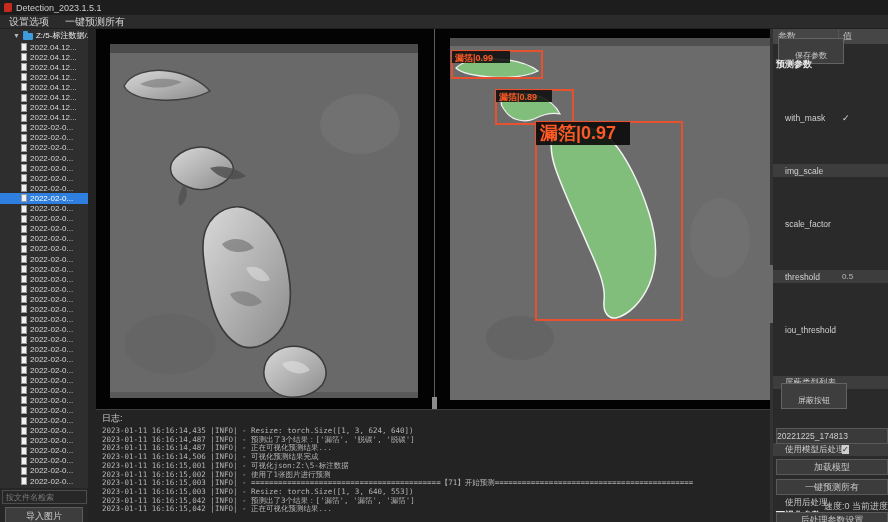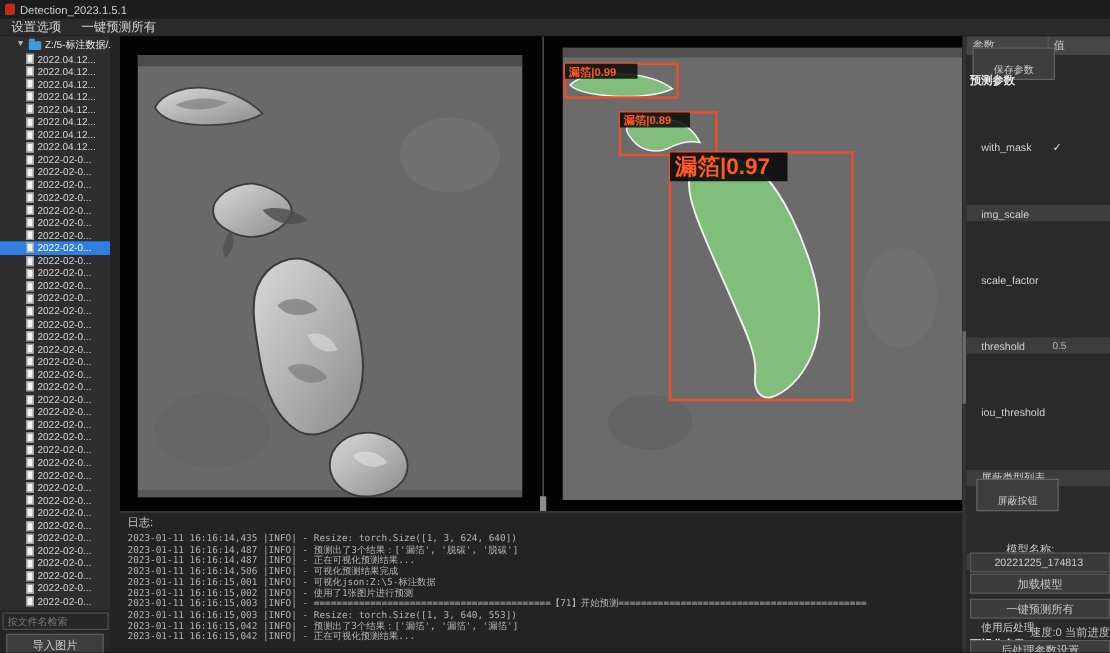--- a/index.html
+++ b/index.html
@@ -56,21 +56,21 @@
   .prow { display:flex; align-items:center; height:13px;margin-top:40px; }
   .prow.shaded { background:#3d3d3d; }
   .prow .lbl { flex:1; padding-left:12px; font-size:8.5px; color:#d0d0d0; white-space:nowrap; overflow:hidden; }
   .prow .val { width:46px; flex:none; font-size:8px; color:#b9b9b9; white-space:nowrap; overflow:hidden; }
   .check-glyph { color:#dddddd; font-size:9px; }
   .checkbox { width:9px; height:9px; background:#cfcfcf; color:#1d1d1d; font-size:8px; line-height:9px; text-align:center; }
   .checkbox.empty { background:#8f8f8f; color:transparent; }
 
   
   .model-label { position:absolute; left:6px; top:404px; font-size:9px; color:#c9c9c9;margin-left:26px; }
-  .model-field { position:absolute; left:3px; top:413px; width:112px; height:16px; background:#3a3a3a; border:1px solid #585858; font-size:8.5px; color:#cccccc; text-align:center; line-height:14px; padding-right:2px; white-space:nowrap; overflow:hidden; }
+  .model-field { position:absolute; left:3px; top:399px; width:112px; height:16px; background:#3a3a3a; border:1px solid #585858; font-size:8.5px; color:#cccccc; text-align:left; line-height:14px; padding-right:2px; white-space:nowrap; overflow:hidden; }
   .mbtn { position:absolute; left:3px; width:112px; height:16px; background:#3c3c3c; border:1px solid #5a5a5a; color:#c8c8c8; font-size:9px; }
   .load-btn { top:430px; }
   .predict-all-btn { top:450px; }
   .status-text { position:absolute; left:0; top:471px; width:115px; font-size:9px; color:#c2c2c2; text-align:right; white-space:nowrap; }
   .bottom-btn { top:483px; }
 </style>
 </head>
 <body>
 
 <div class="titlebar">

